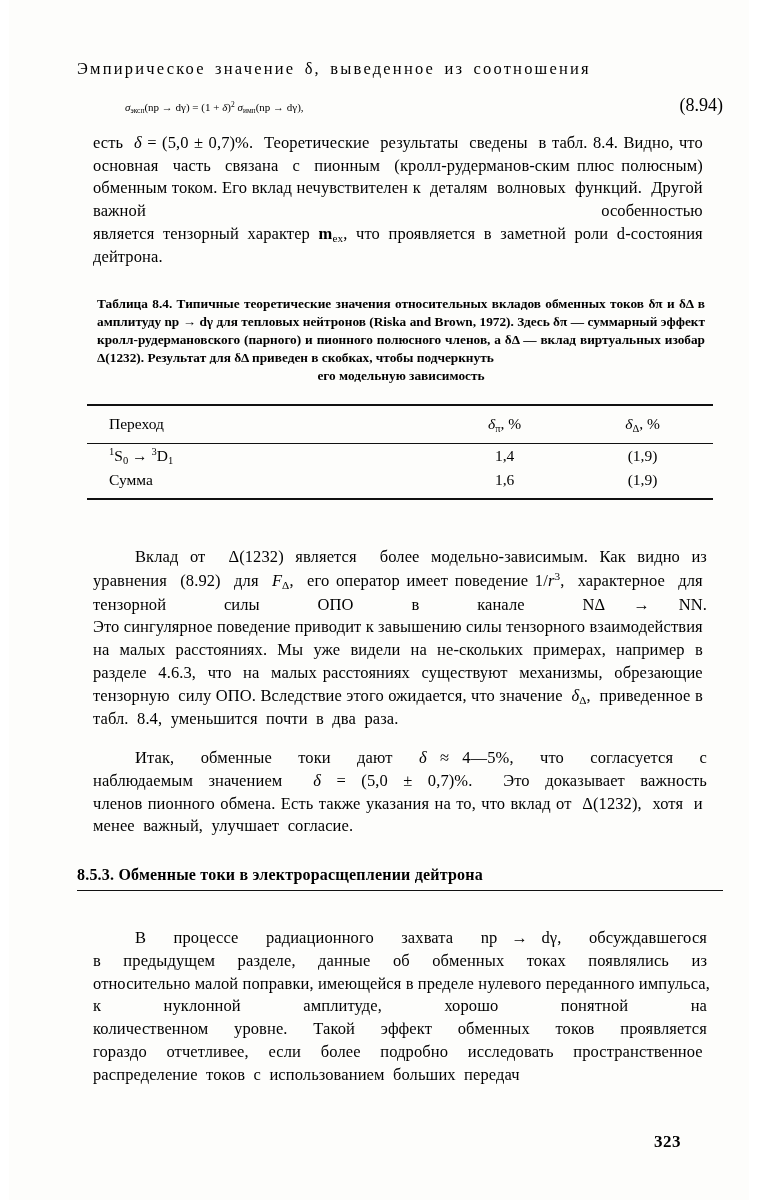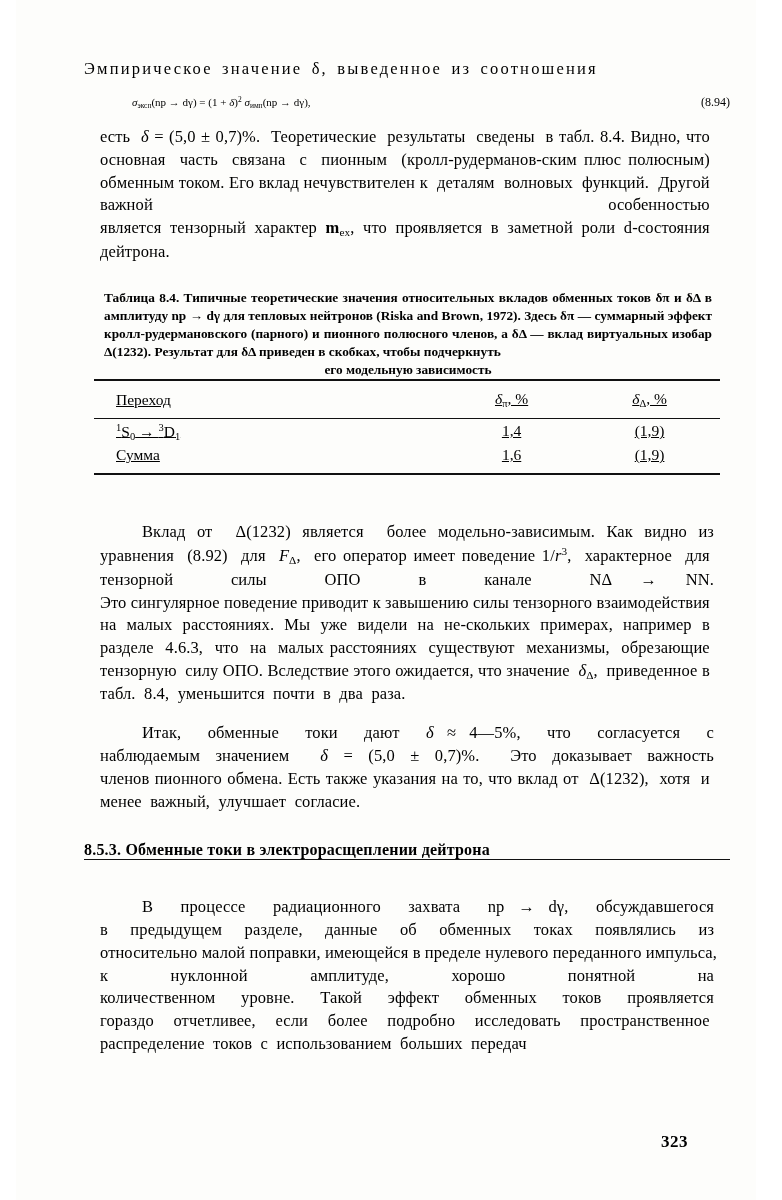--- a/index.html
+++ b/index.html
@@ -10,21 +10,21 @@
   body {
     width: 782px;
     height: 1200px;
     font-family: "Liberation Serif", serif;
     color: #000000;
     position: relative;
     overflow: hidden;
   }
   .page {
     position: absolute;
-    left: 16px; top: 0;
+    left: 9px; top: 0;
     width: 740px;
     height: 1200px;
     background: #fdfdfb;
   }
   .content {
     position: absolute;
     left: 68px;
     top: 58px;
     width: 646px;
   }
@@ -54,21 +54,21 @@
     margin-top: 14px;
     margin-bottom: 14px;
   }
   .eq-body {
     flex: 1;
     padding-left: 48px;
     font-size: 11px;
     white-space: nowrap;
   }
   .eq-num {
-    font-size: 12px;
+    font-size: 18px;
     text-align: right;
     width: 70px;
   }
   .gap-md { height: 20px; }
   .gap-lg { height: 30px; }
 
   sub { font-size: 0.68em; vertical-align: -0.28em; }
   sup { font-size: 0.68em; vertical-align: 0.55em; }
   i, .it { font-style: italic; }
 
@@ -87,23 +87,22 @@
   }
   .table-caption .capnum { font-weight: bold; }
   .table-caption .capbody { font-weight: bold; }
   .caption-last {
     text-align: center;
     display: block;
   }
   table.data {
     width: 100%;
     border-collapse: collapse;
-    margin-top: 0;
+    margin-top: 19px;
     font-size: 15.5px;
-    text-decoration: underline;
   }
   table.data .rule-top td {
     border-top: 2.2px solid #111;
     height: 0;
     padding: 0;
   }
   table.data .rule-mid td {
     border-top: 1.1px solid #111;
     height: 0;
     padding: 0;
@@ -132,20 +131,21 @@
     padding-left: 22px;
   }
   table.data tr.first-data td { padding-top: 9px; }
   table.data tr.last-data td { padding-bottom: 9px; }
 
   
   .section-head {
     margin-top: 28px;
     font-size: 16px;
     font-weight: bold;
+    padding-bottom: 6px;
     border-bottom: 1.4px solid #111;
     width: 100%;
     letter-spacing: 0.2px;
   }
   .folio {
     position: absolute;
     right: 68px;
     bottom: 48px;
     font-size: 17px;
     font-weight: bold;

